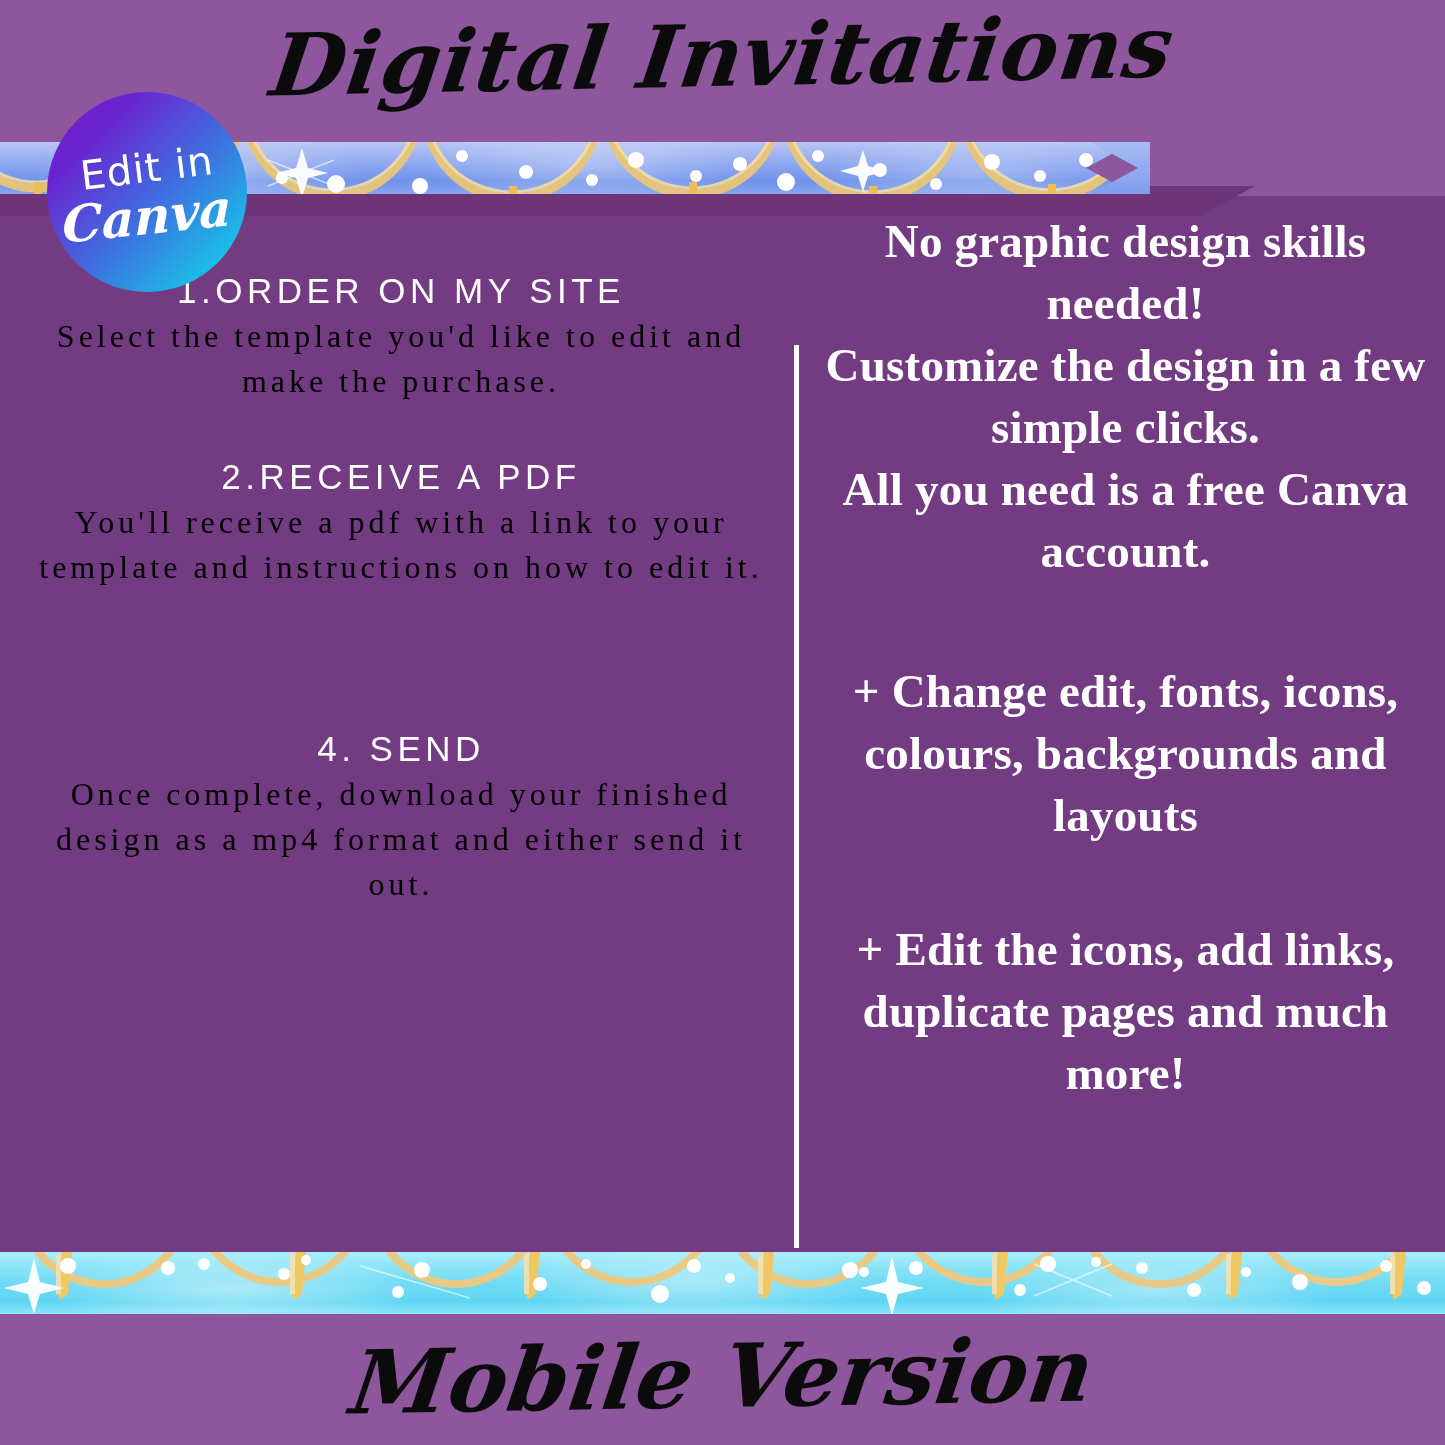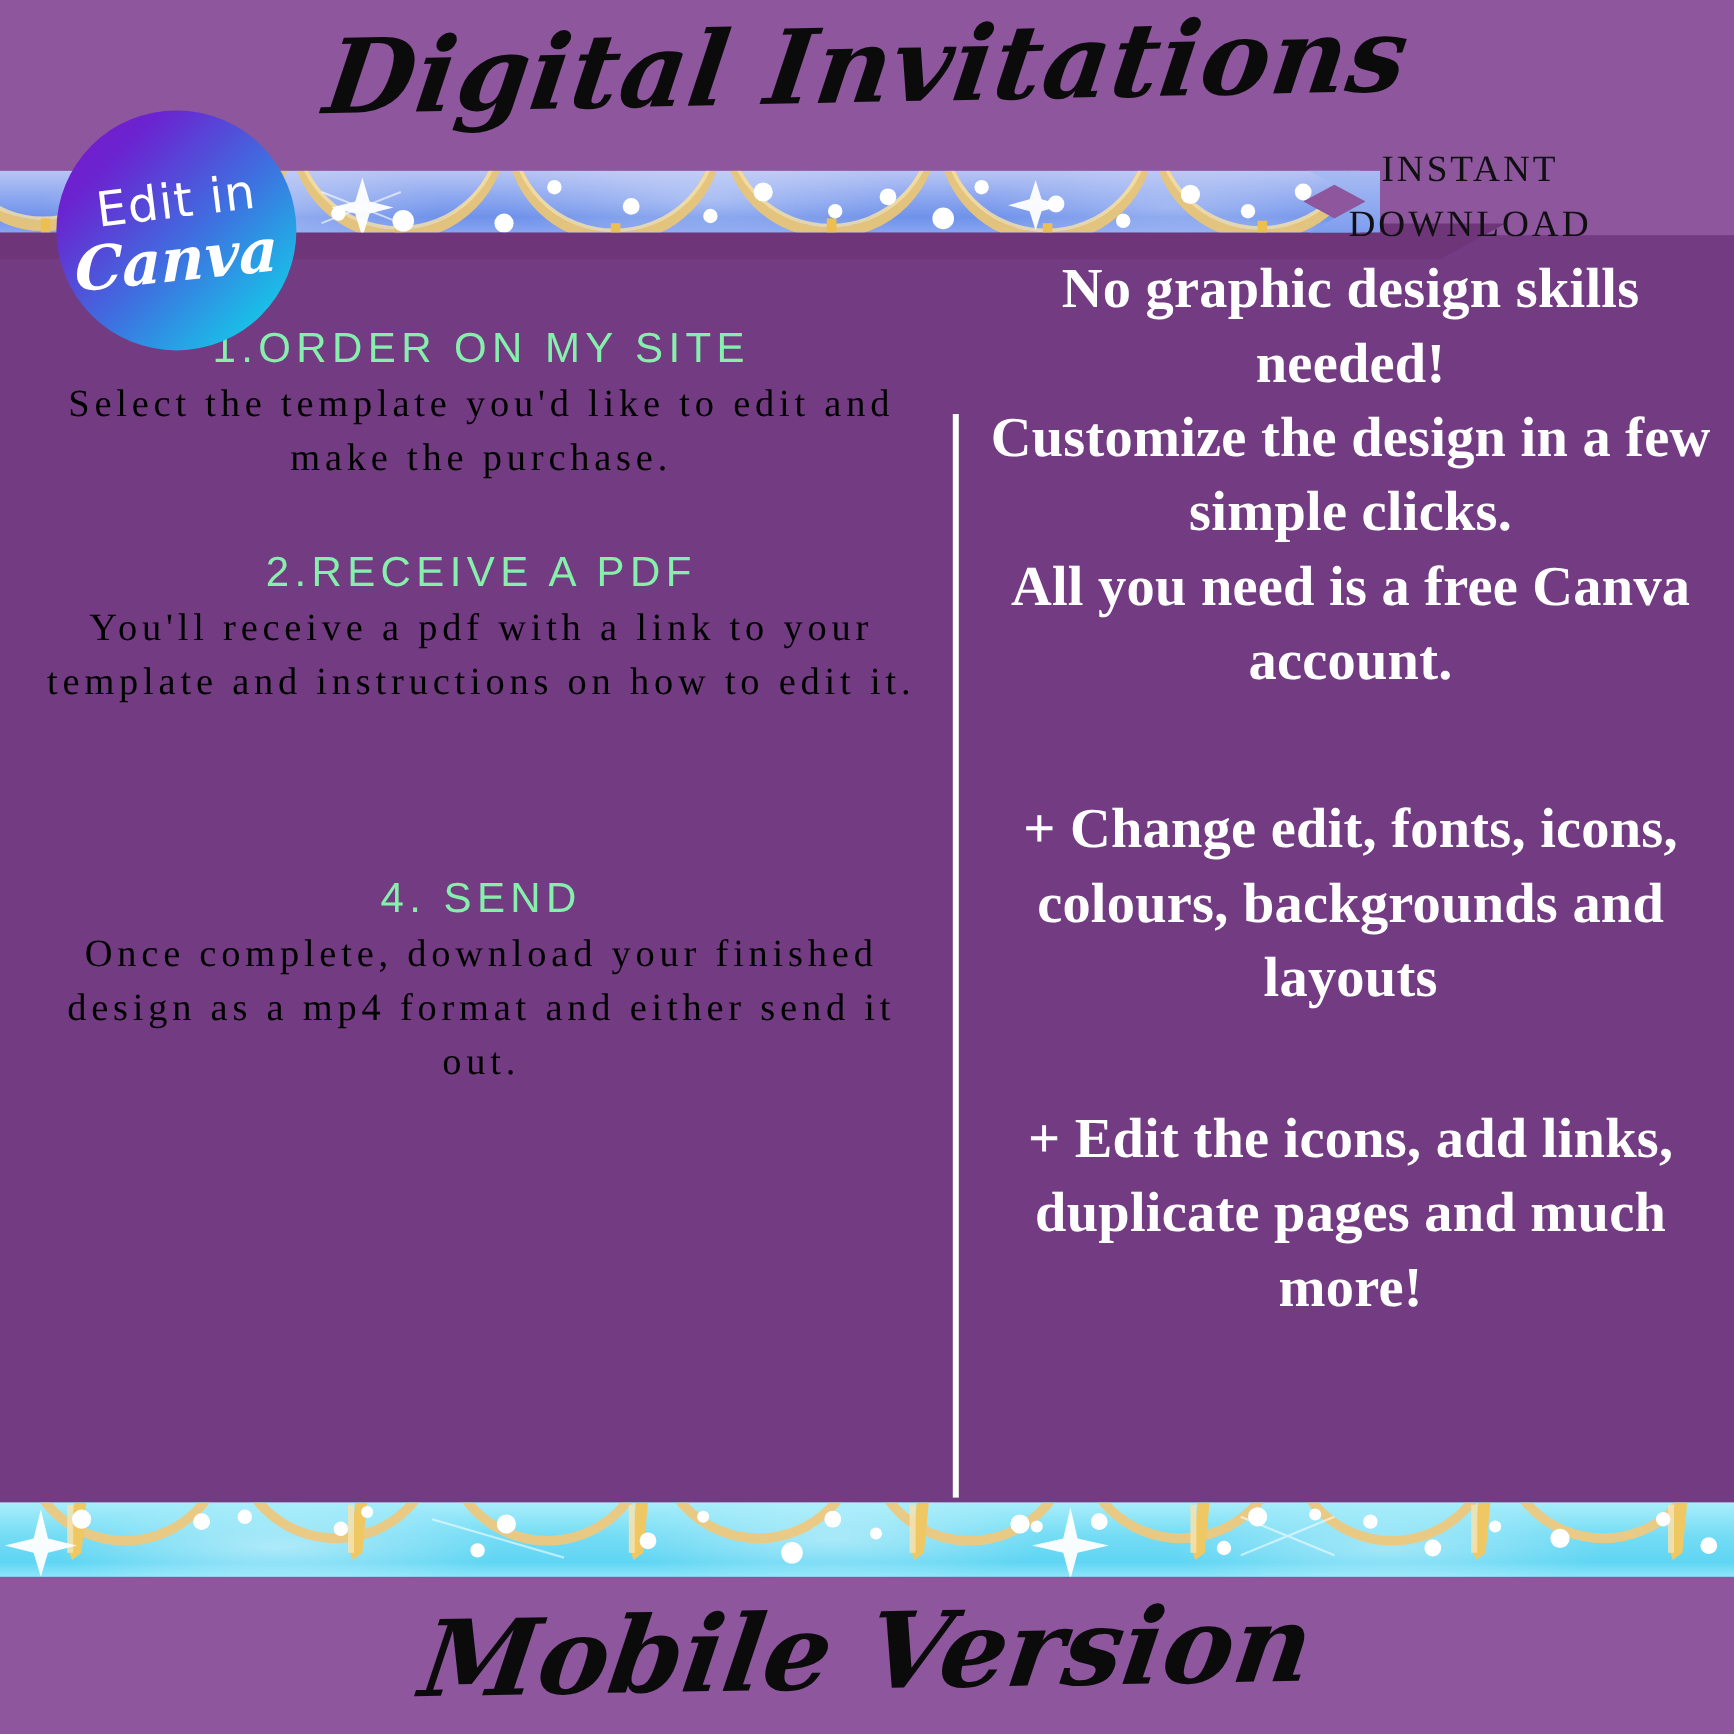--- a/index.html
+++ b/index.html
@@ -138,21 +138,21 @@
     position:absolute; left:8px; top:0;
     width:786px; height:1062px;
     padding:0 14px;
   }
   .step { text-align:center; color:#ffffff; }
   .step-head {
     font-family:"Liberation Sans", sans-serif;
     font-size:35px;
     letter-spacing:4.5px;
     line-height:46px;
-    color:#86efac;
+    color:#ffffff;
   }
   .step-body {
     font-family:"Liberation Serif", serif;
     font-size:32px;
     letter-spacing:4px;
     line-height:45px;
     color:#000000;
   }
 
   
@@ -281,21 +281,20 @@
   </div>
   <div class="ribbon-ext"></div>
 
   <div class="canva-badge">
     <span class="canva-edit">Edit in</span>
     <span class="canva-word">Canva</span>
   </div>
 
   <div class="page-title">Digital Invitations</div>
 
-  <div class="instant-download">INSTANT DOWNLOAD</div>
 
   <div class="content">
 
     <div class="divider"></div>
 
     <div class="col-left">
       <div class="sp-lg"></div>
       <div class="step">
         <div class="step-head">1.ORDER ON MY SITE</div>
         <div class="step-body">Select the template you'd like to edit and make the purchase.</div>

